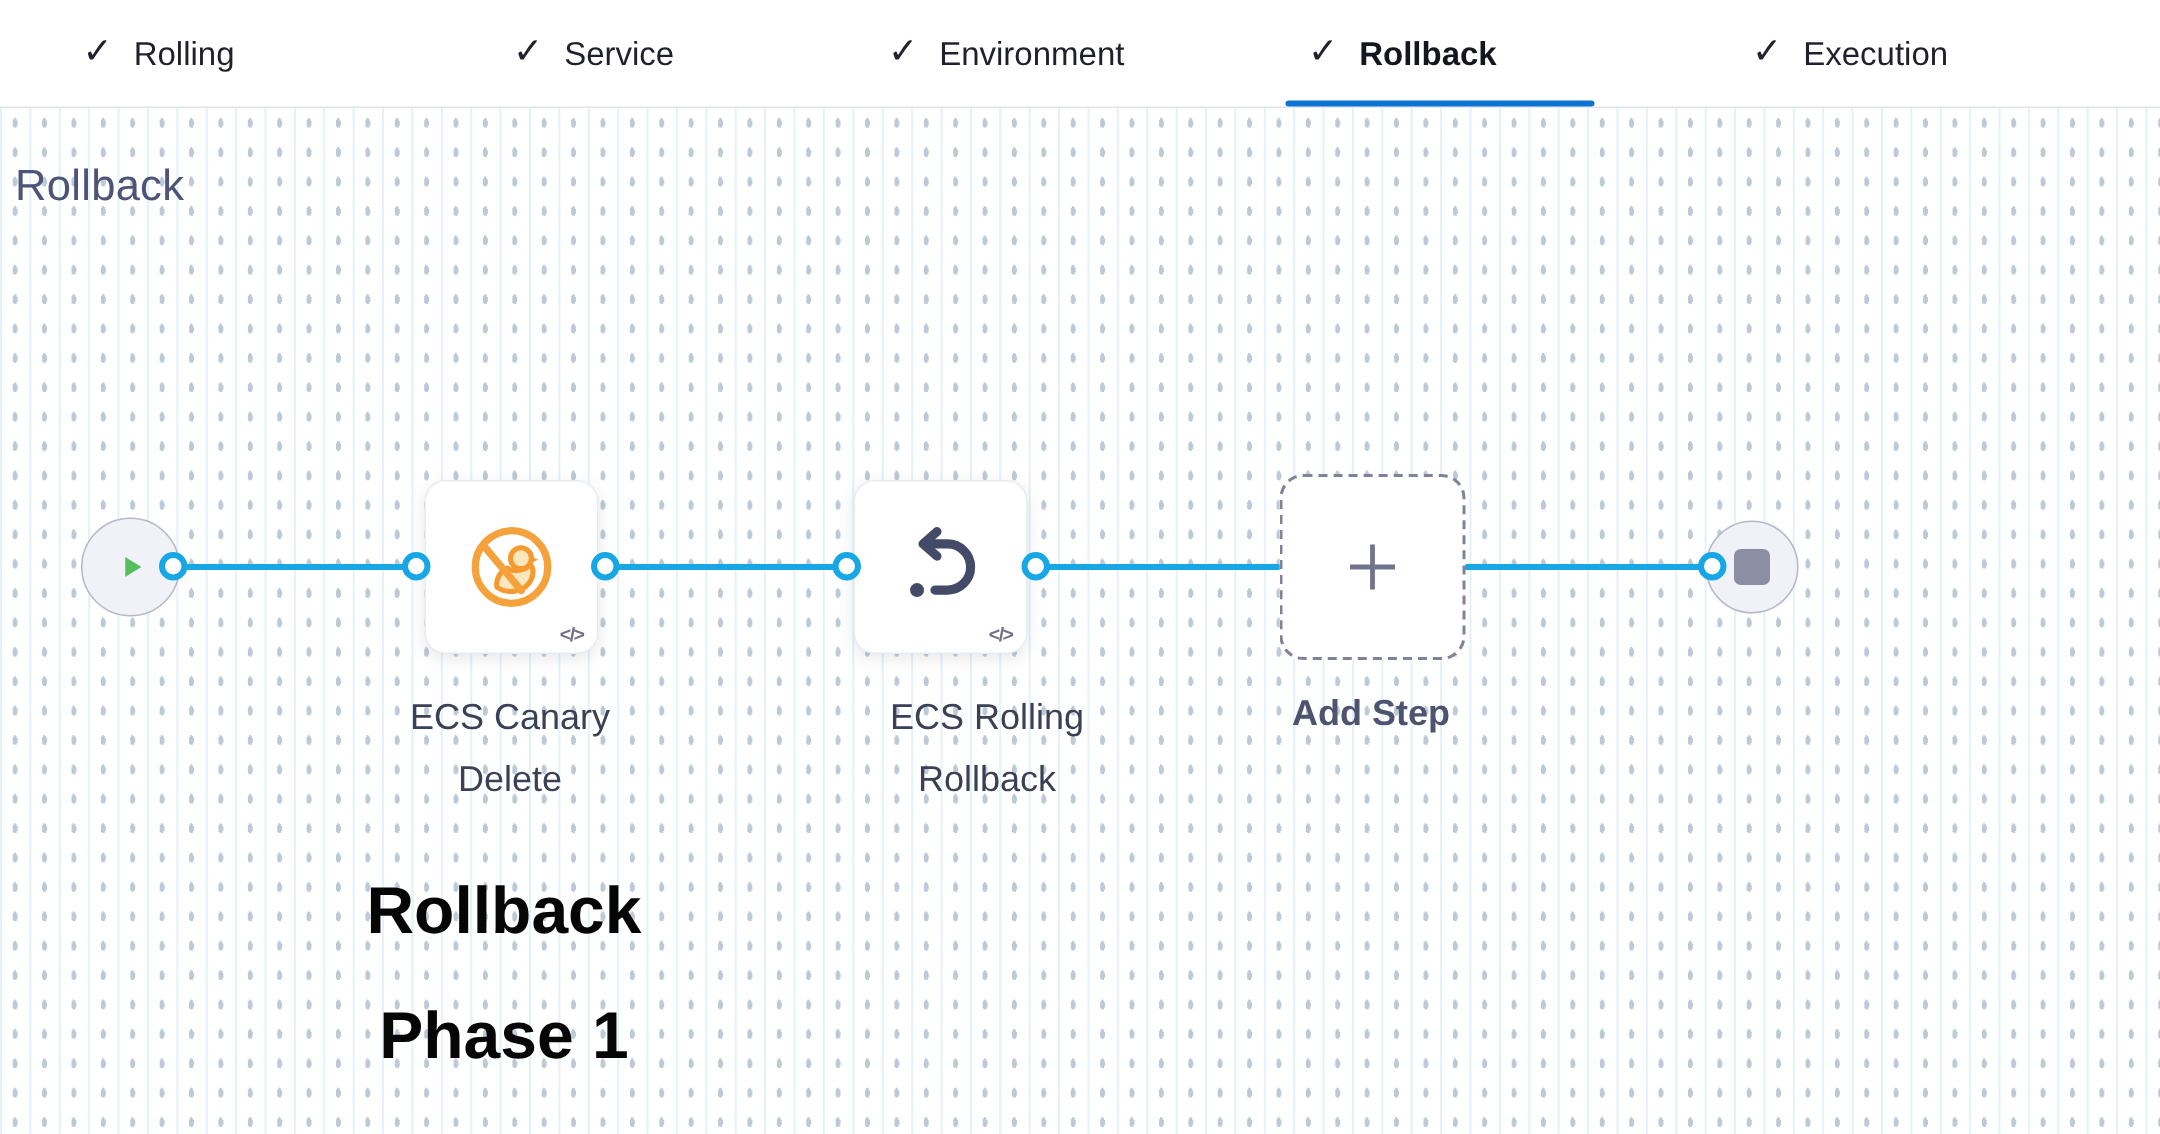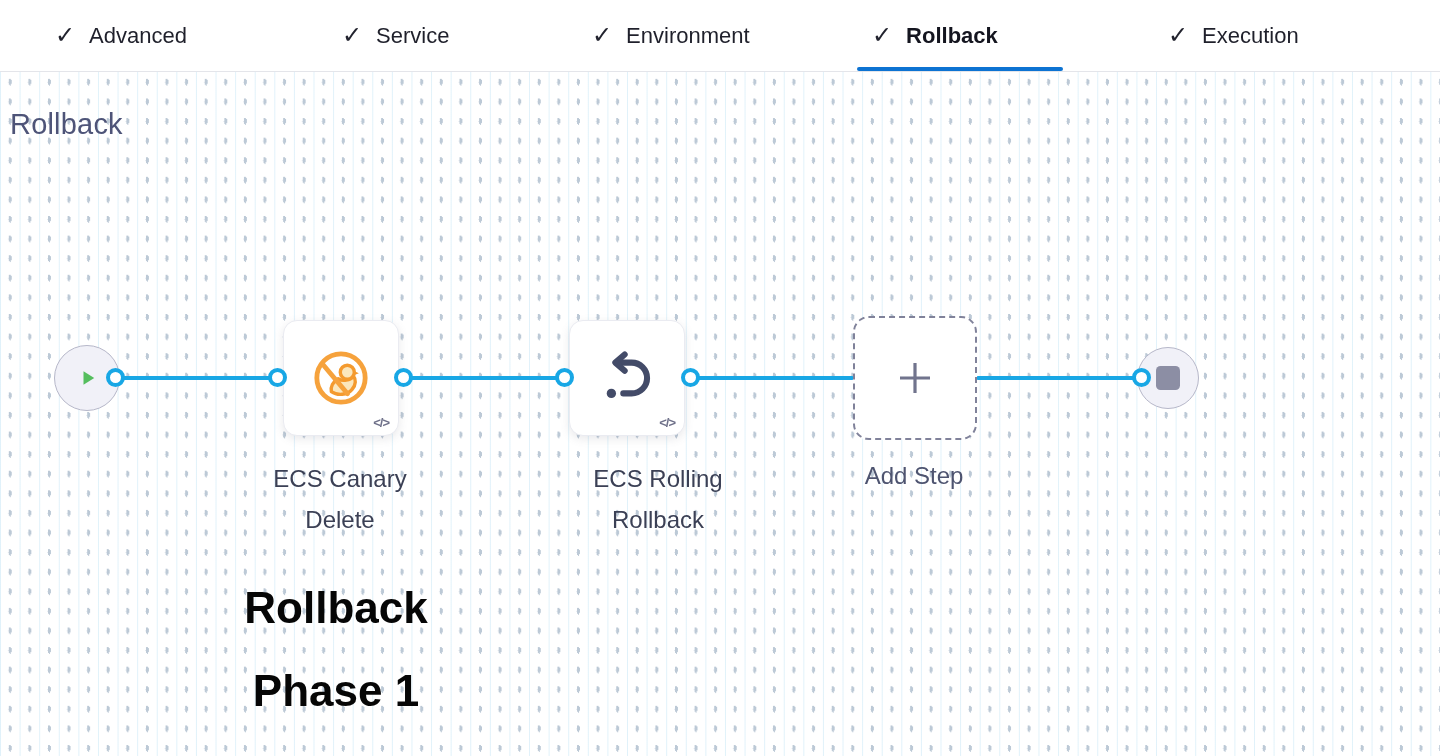--- a/index.html
+++ b/index.html
@@ -105,39 +105,39 @@
   
   .step-label {
     position: absolute; top: 386px; width: 200px;
     text-align: center; font-size: 24px; line-height: 41px;
     color: #3b4055; font-weight: 500;
   }
   .step-label-1 { left: 240px; }
   .step-label-2 { left: 558px; }
   .add-step-label {
     position: absolute; left: 814px; top: 390px; width: 200px;
-    text-align: center; font-size: 24px; color: #4e5470; font-weight: 400;
+    text-align: center; font-size: 24px; color: #4e5470; font-weight: 700;
   }
   .phase-annotation {
     position: absolute; top: 494px; width: 250px;
     text-align: center; font-size: 44px; line-height: 83px;
     font-weight: 700; color: #060606;
   }
   .annotation-1 { left: 211px; }
   .annotation-2 { left: 506px; }
 
   svg { display: block; }
 </style>
 </head>
 <body>
 
 <div class="tab-bar">
   <div class="tab" style="left:55px">
     <span class="check">✓</span>
-    <span>Advanced</span>
+    <span>Rolling</span>
   </div>
   <div class="tab" style="left:342px">
     <span class="check">✓</span>
     <span>Service</span>
   </div>
   <div class="tab" style="left:592px">
     <span class="check">✓</span>
     <span>Environment</span>
   </div>
   <div class="tab active" style="left:872px">

